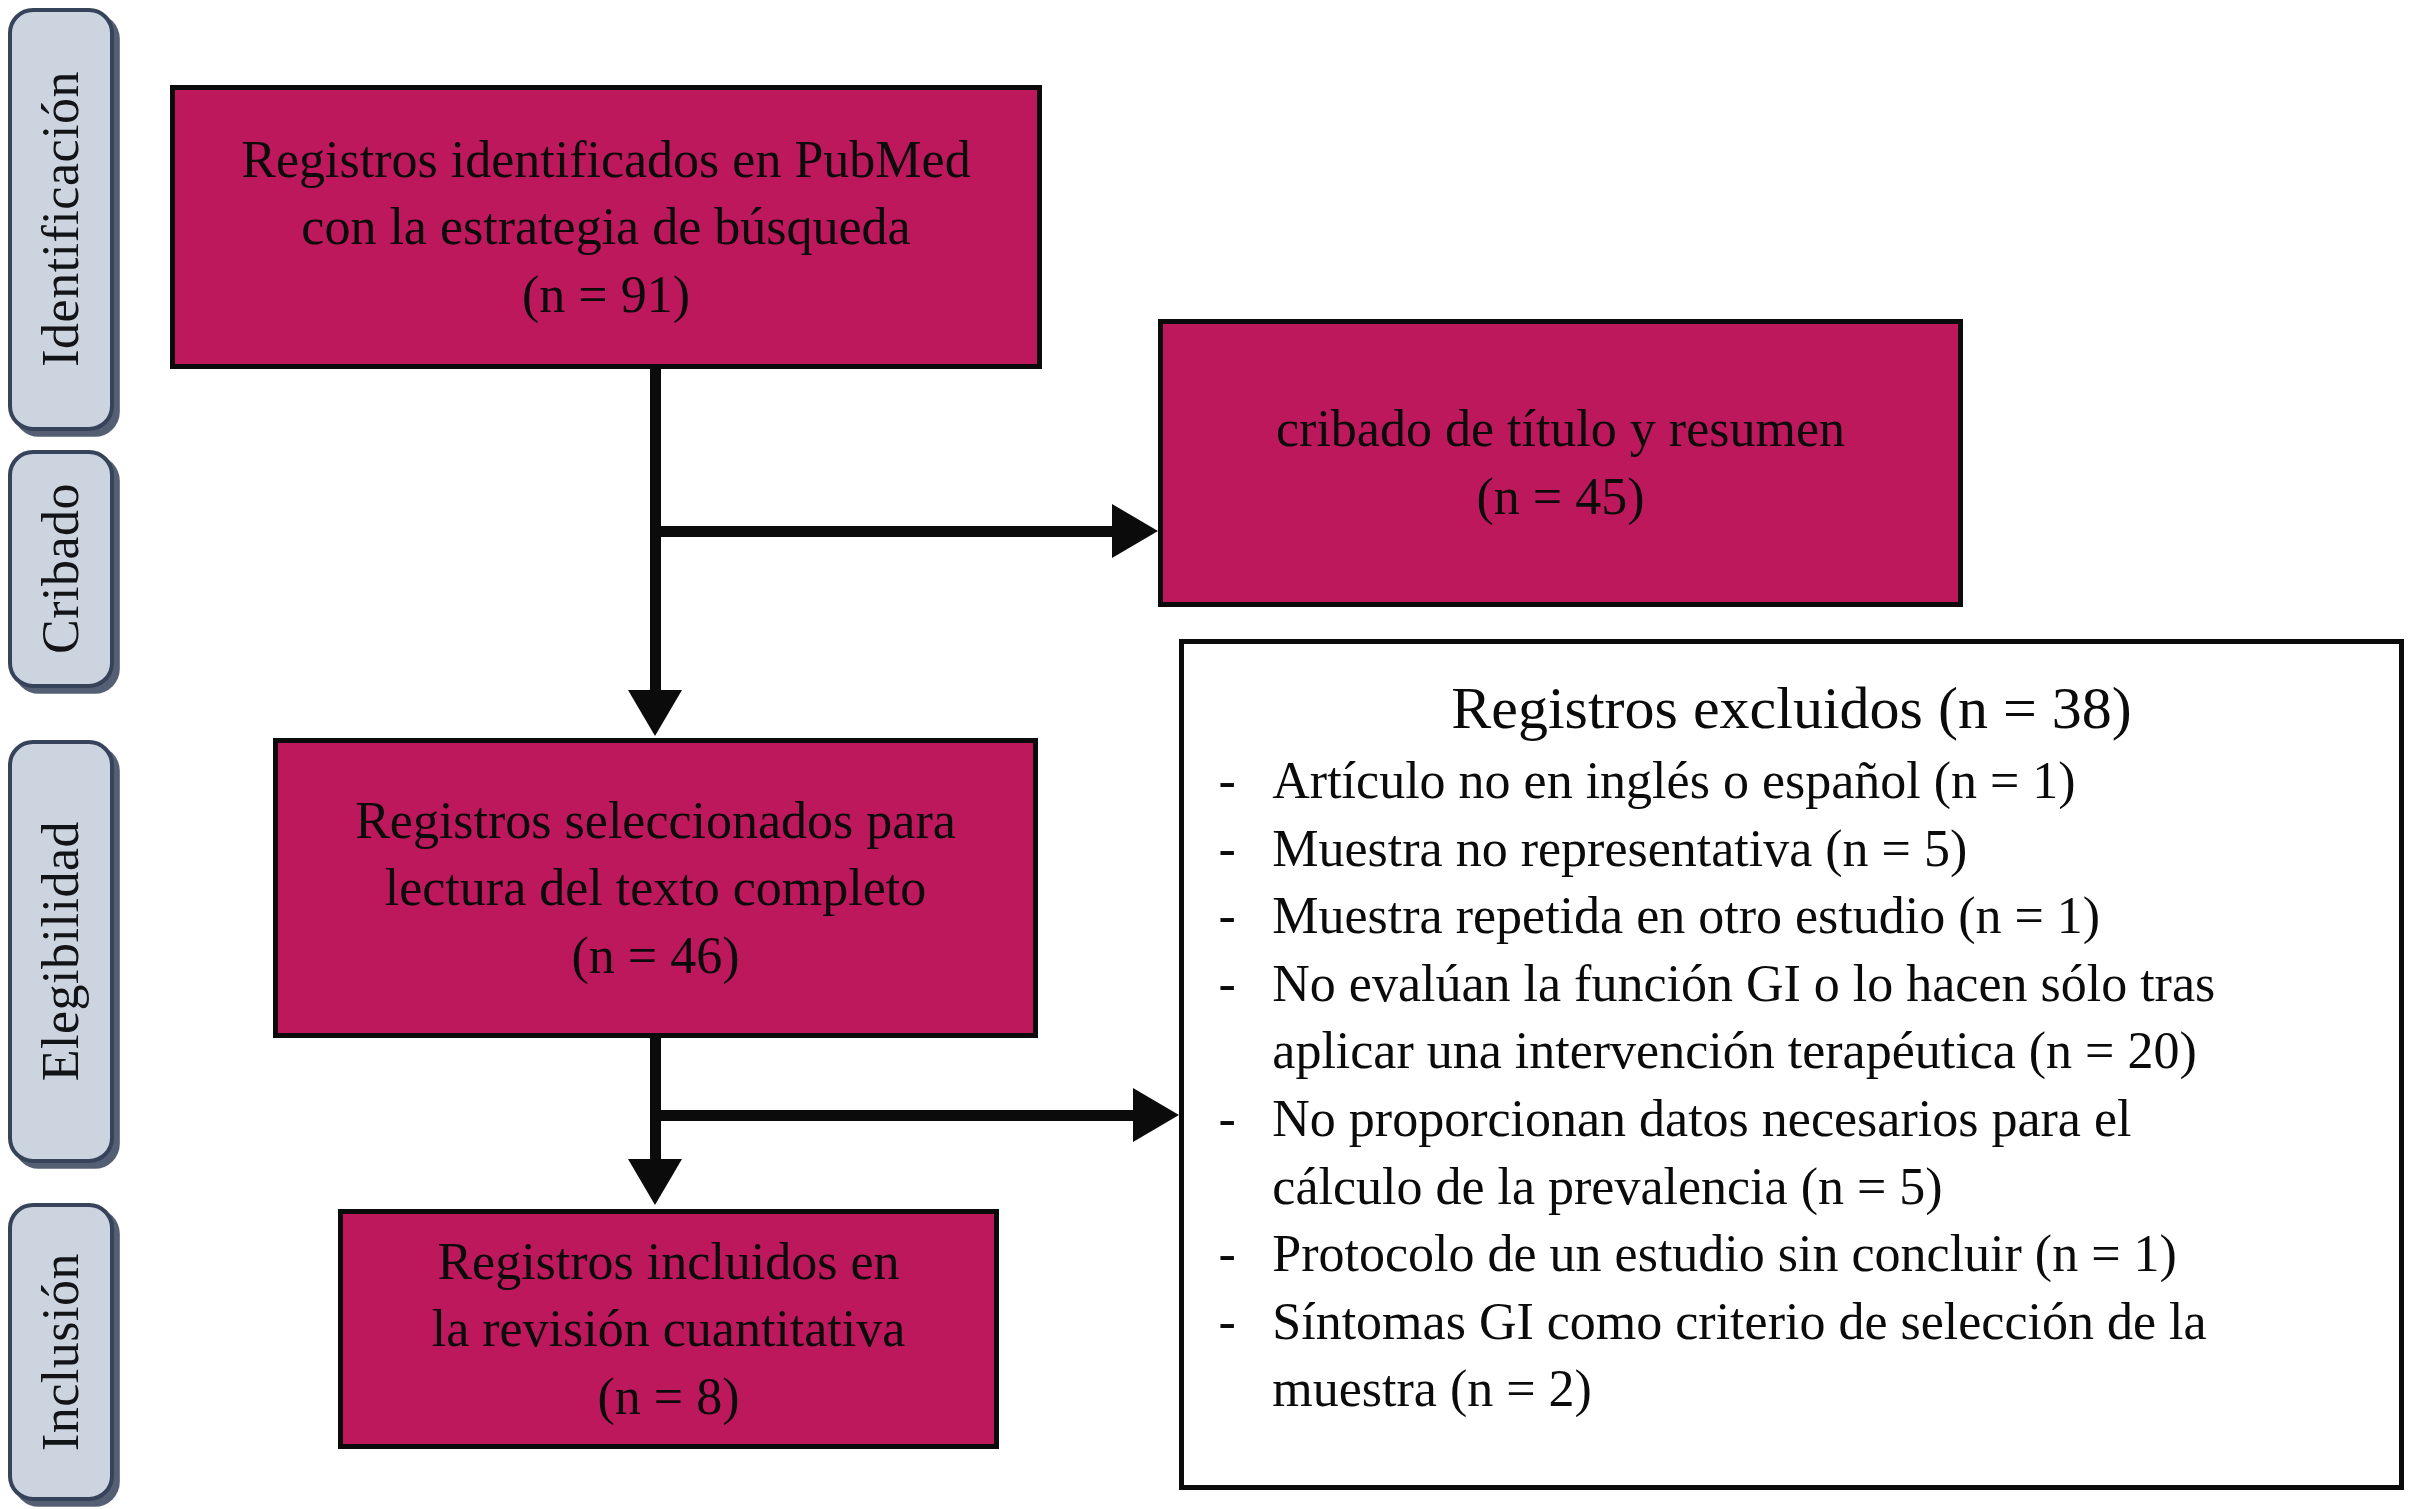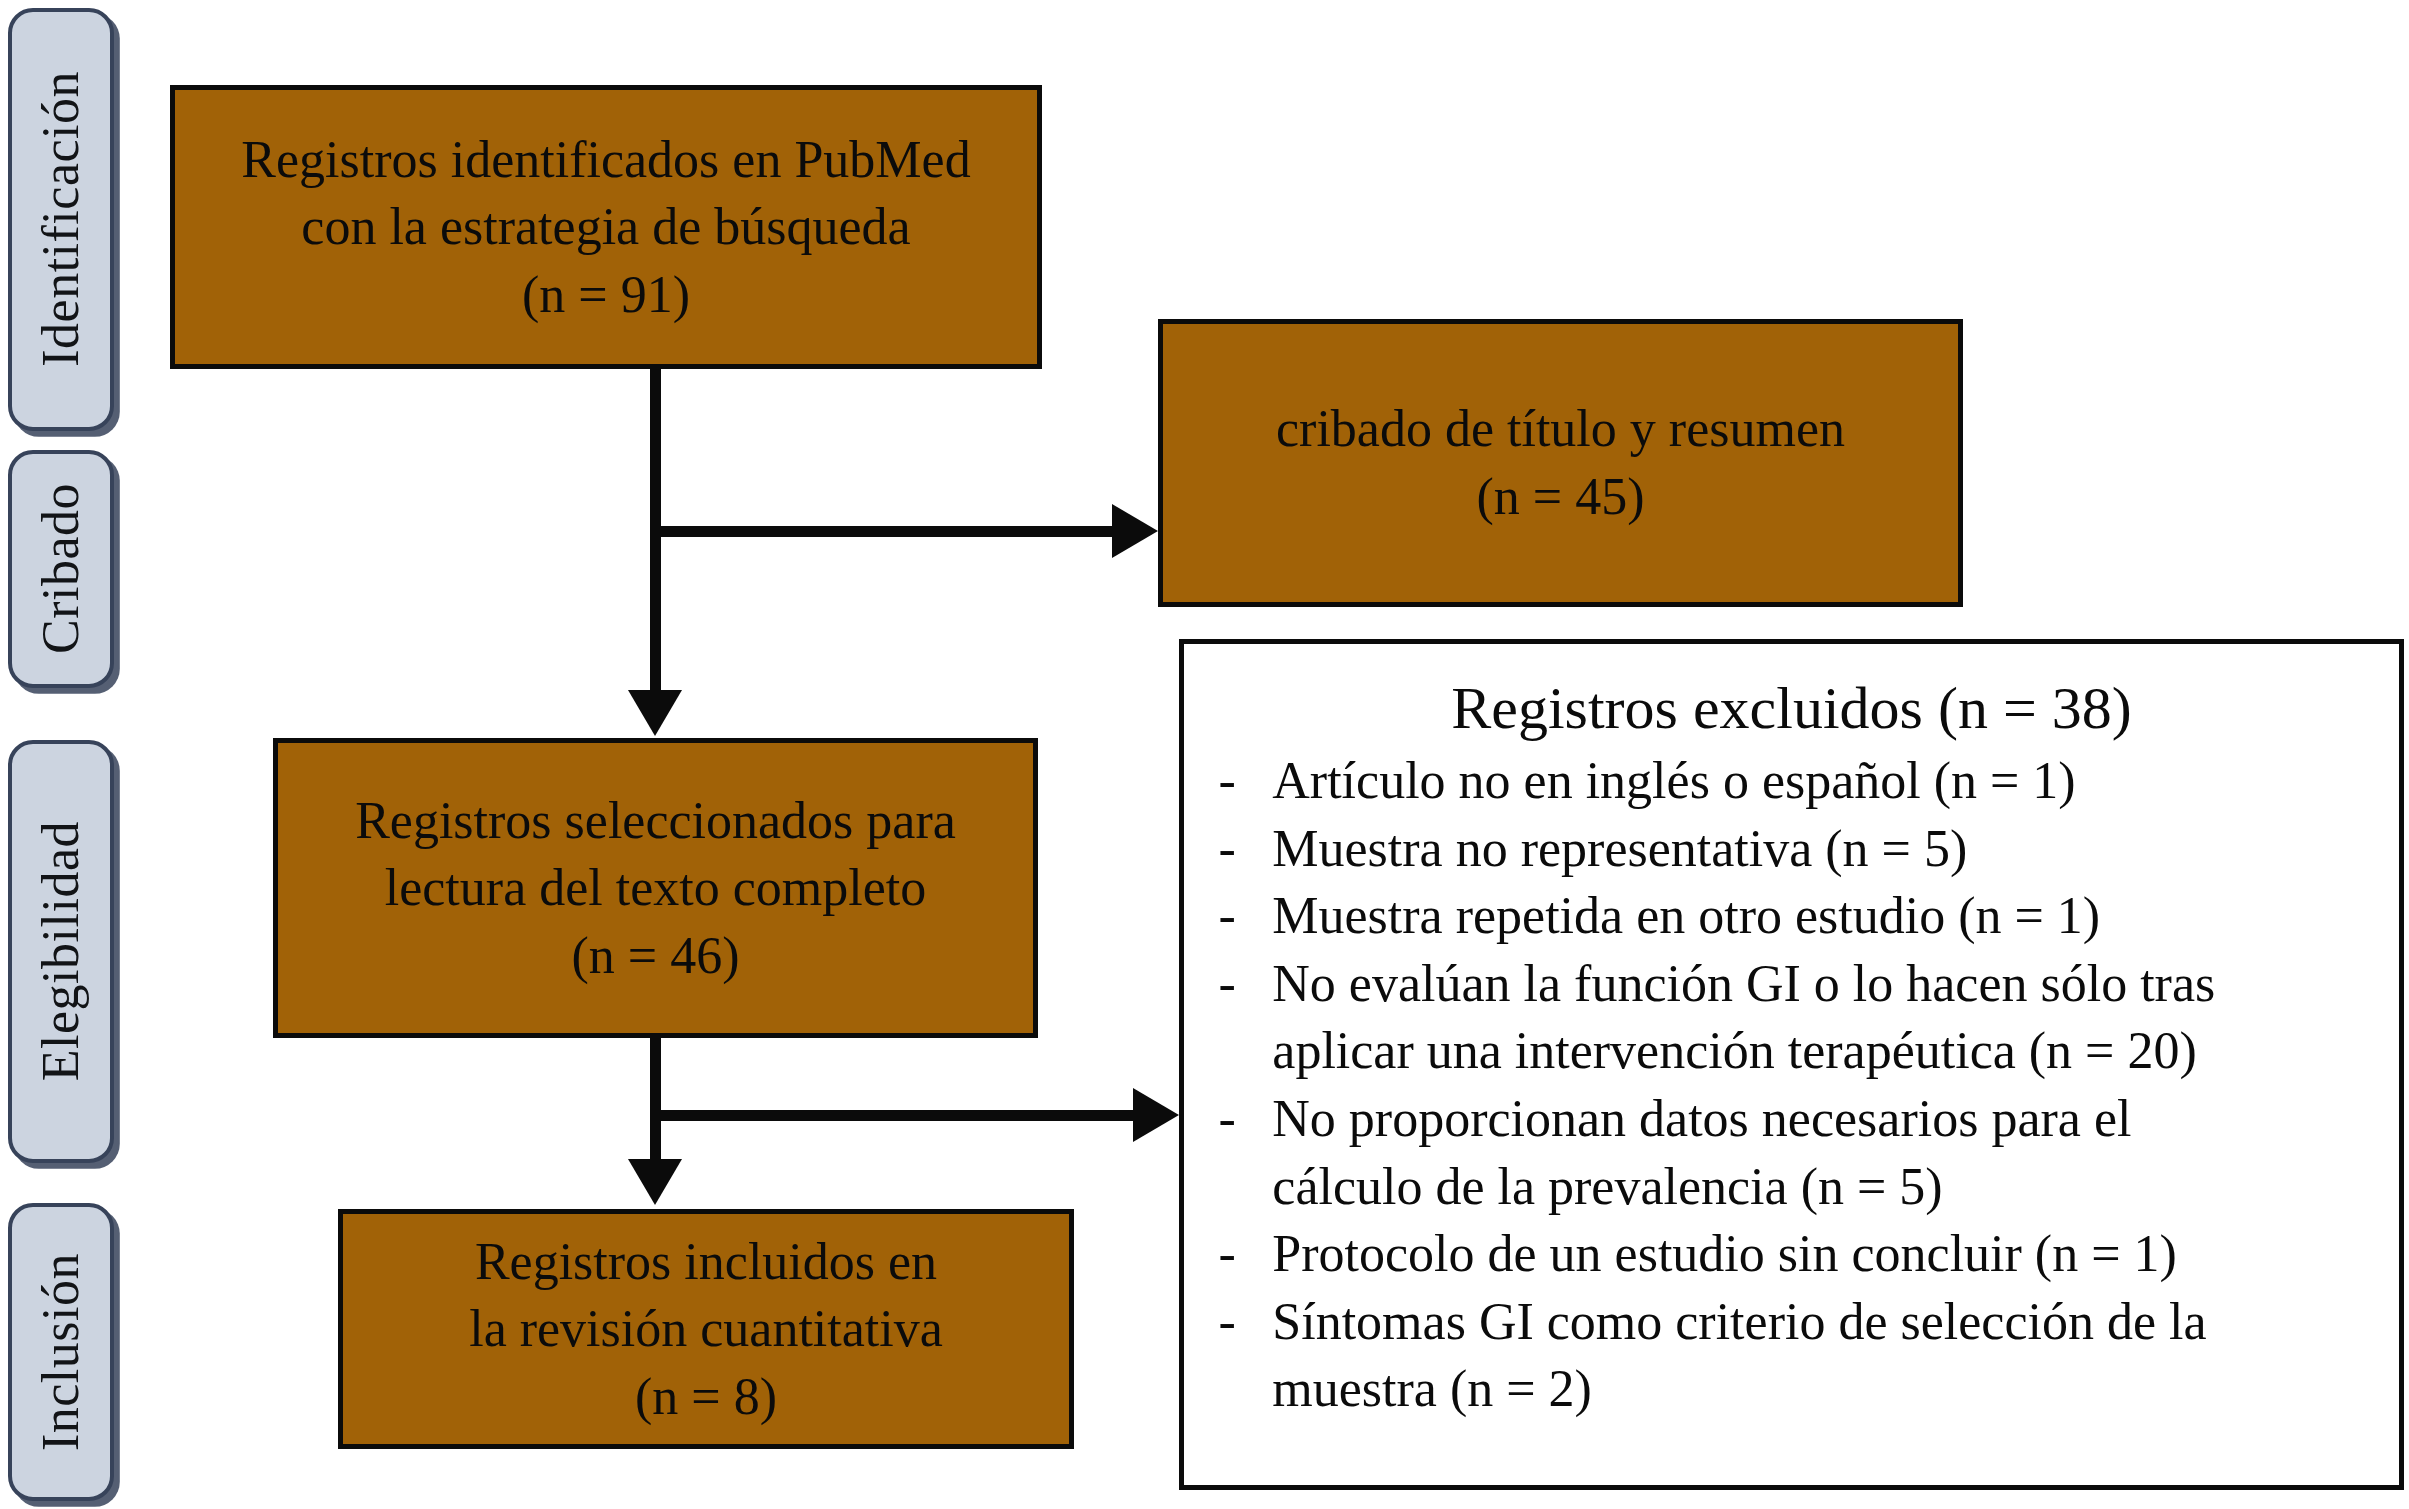--- a/index.html
+++ b/index.html
@@ -35,21 +35,21 @@
     color: #121417;
     letter-spacing: 0.5px;
     white-space: nowrap;
     font-family: "Liberation Serif", "DejaVu Serif", serif;
   }
 
   
   .fbox {
     position: absolute;
     box-sizing: border-box;
-    background: #a16207;
+    background: #be185d;
     border: 5.8px solid #0b0b0b;
     display: flex;
     flex-direction: column;
     align-items: center;
     justify-content: center;
     text-align: center;
     color: #0b0b0b;
   }
   .fbox .line {
     font-size: 52px;
@@ -160,21 +160,21 @@
     <div class="line">cribado de título y resumen</div>
     <div class="line">(n = 45)</div>
   </div>
 
   <div class="fbox" style="left:273px; top:738px; width:765px; height:300px;">
     <div class="line">Registros seleccionados para</div>
     <div class="line">lectura del texto completo</div>
     <div class="line">(n = 46)</div>
   </div>
 
-  <div class="fbox" style="left:338px; top:1209px; width:736px; height:240px;">
+  <div class="fbox" style="left:338px; top:1209px; width:661px; height:240px;">
     <div class="line">Registros incluidos en</div>
     <div class="line">la revisión cuantitativa</div>
     <div class="line">(n = 8)</div>
   </div>
 
   <div class="listbox" style="left:1179px; top:639px; width:1225px; height:851px;">
     <div class="list-title">Registros excluidos (n = 38)</div>
     <ul>
       <li>
         <span class="dash">-</span>

